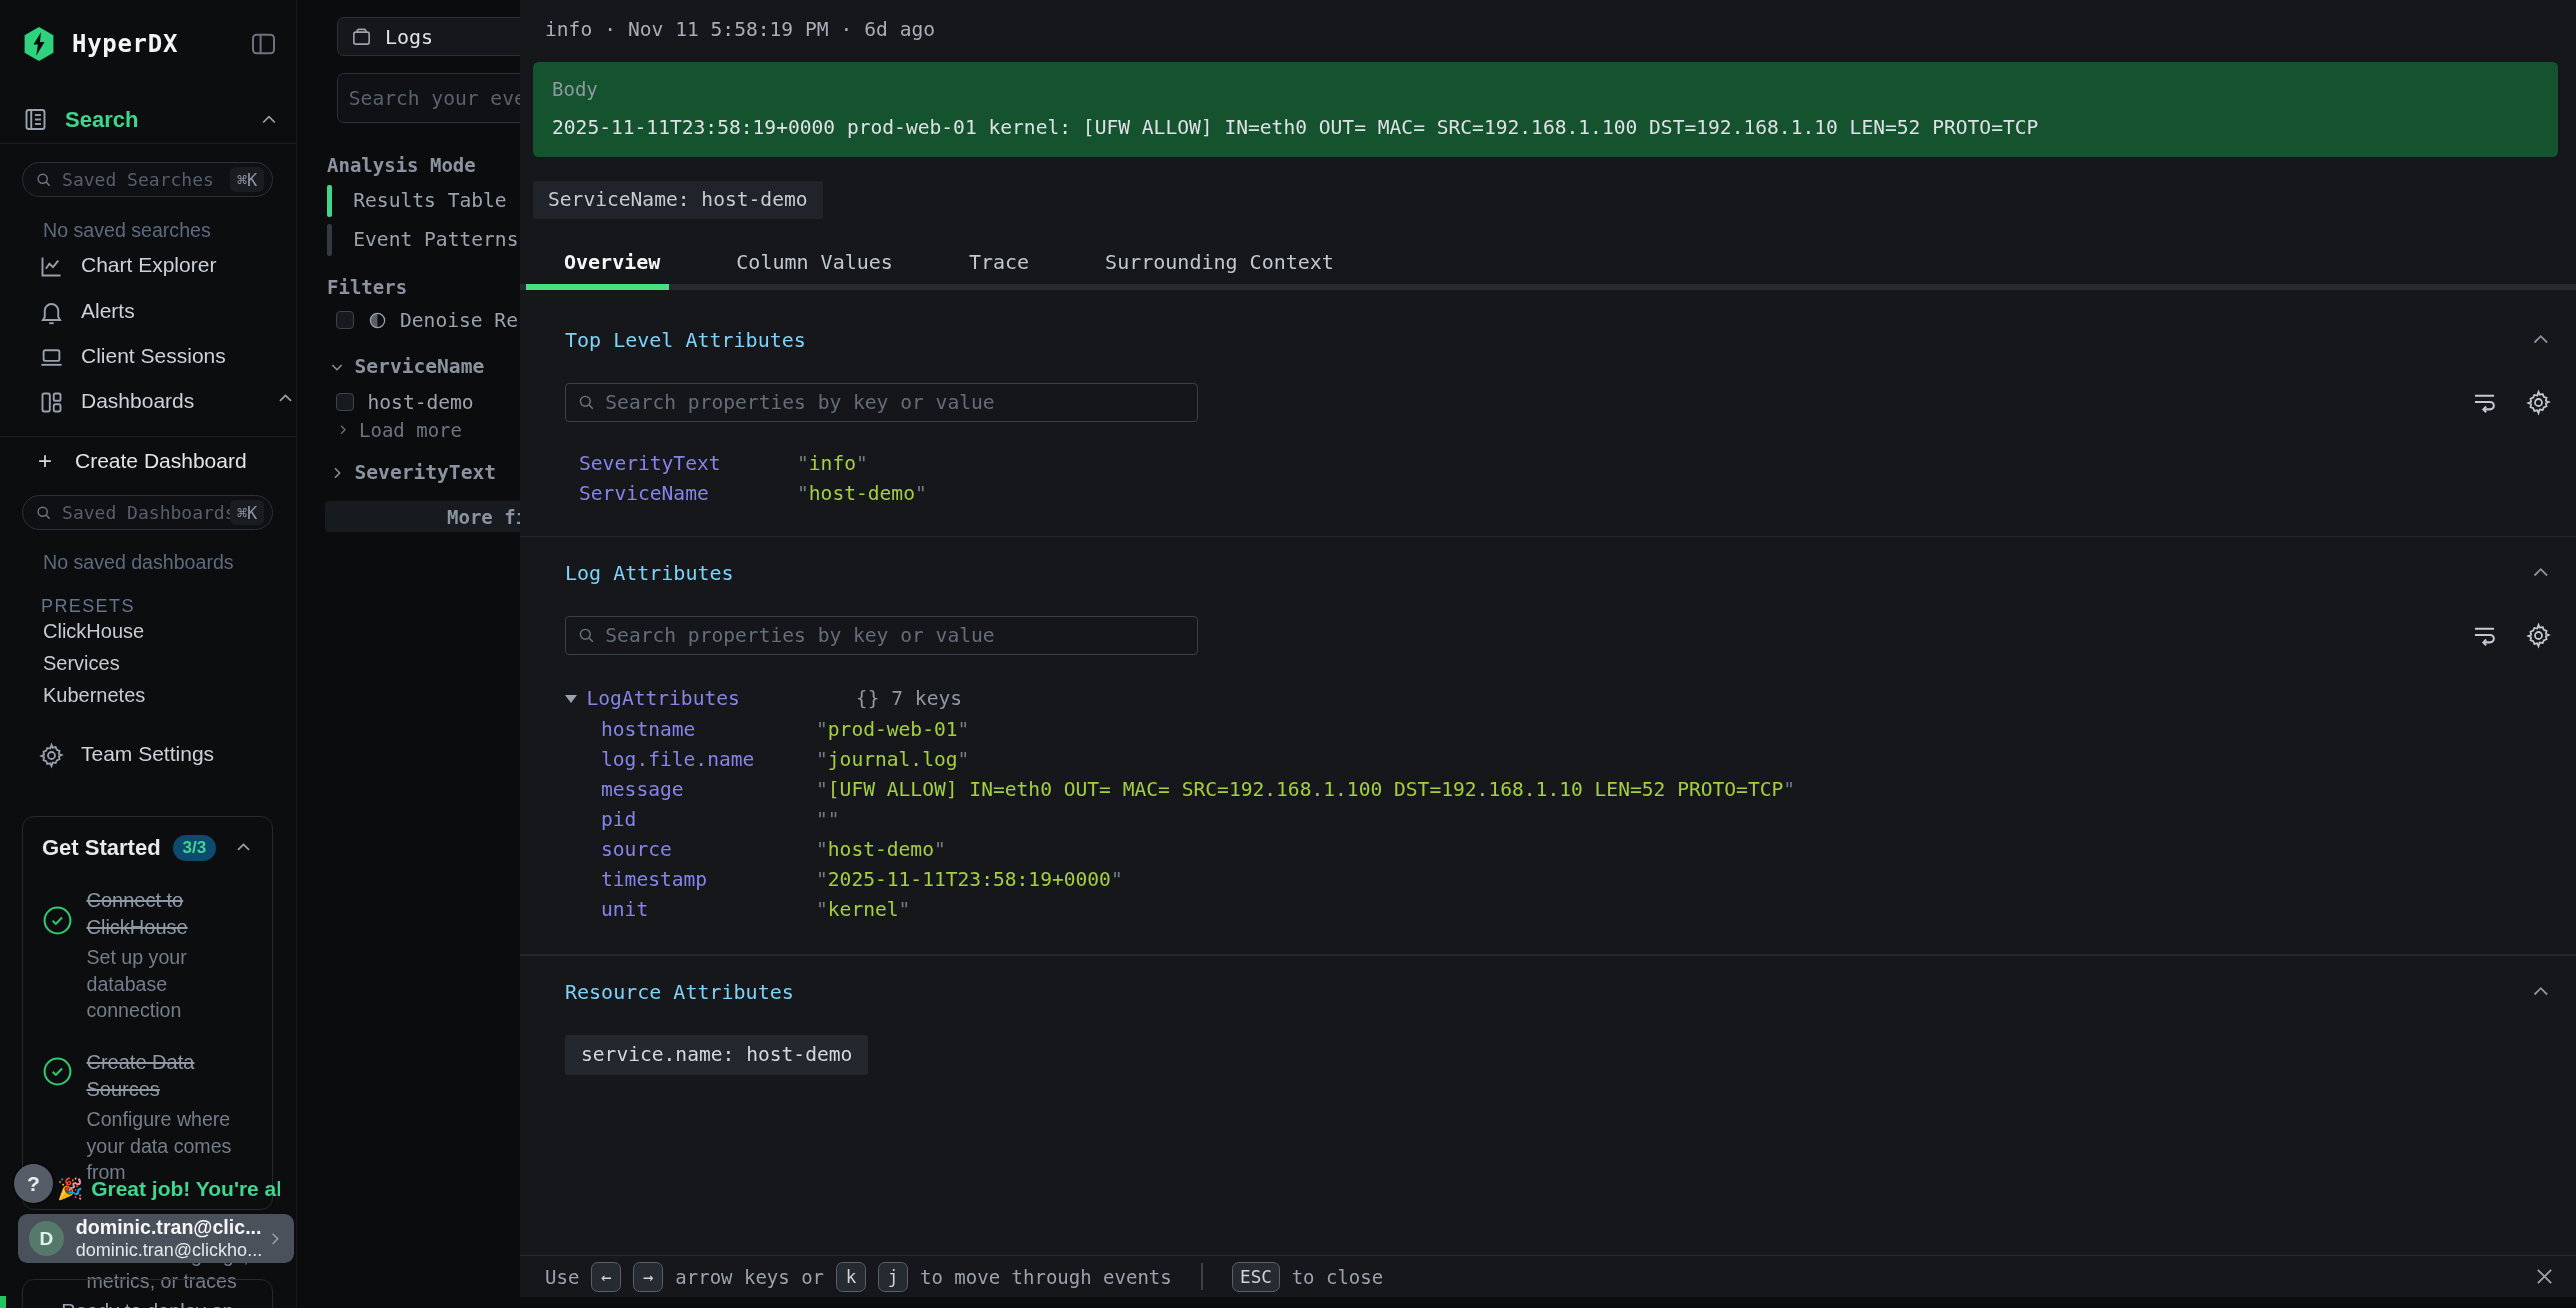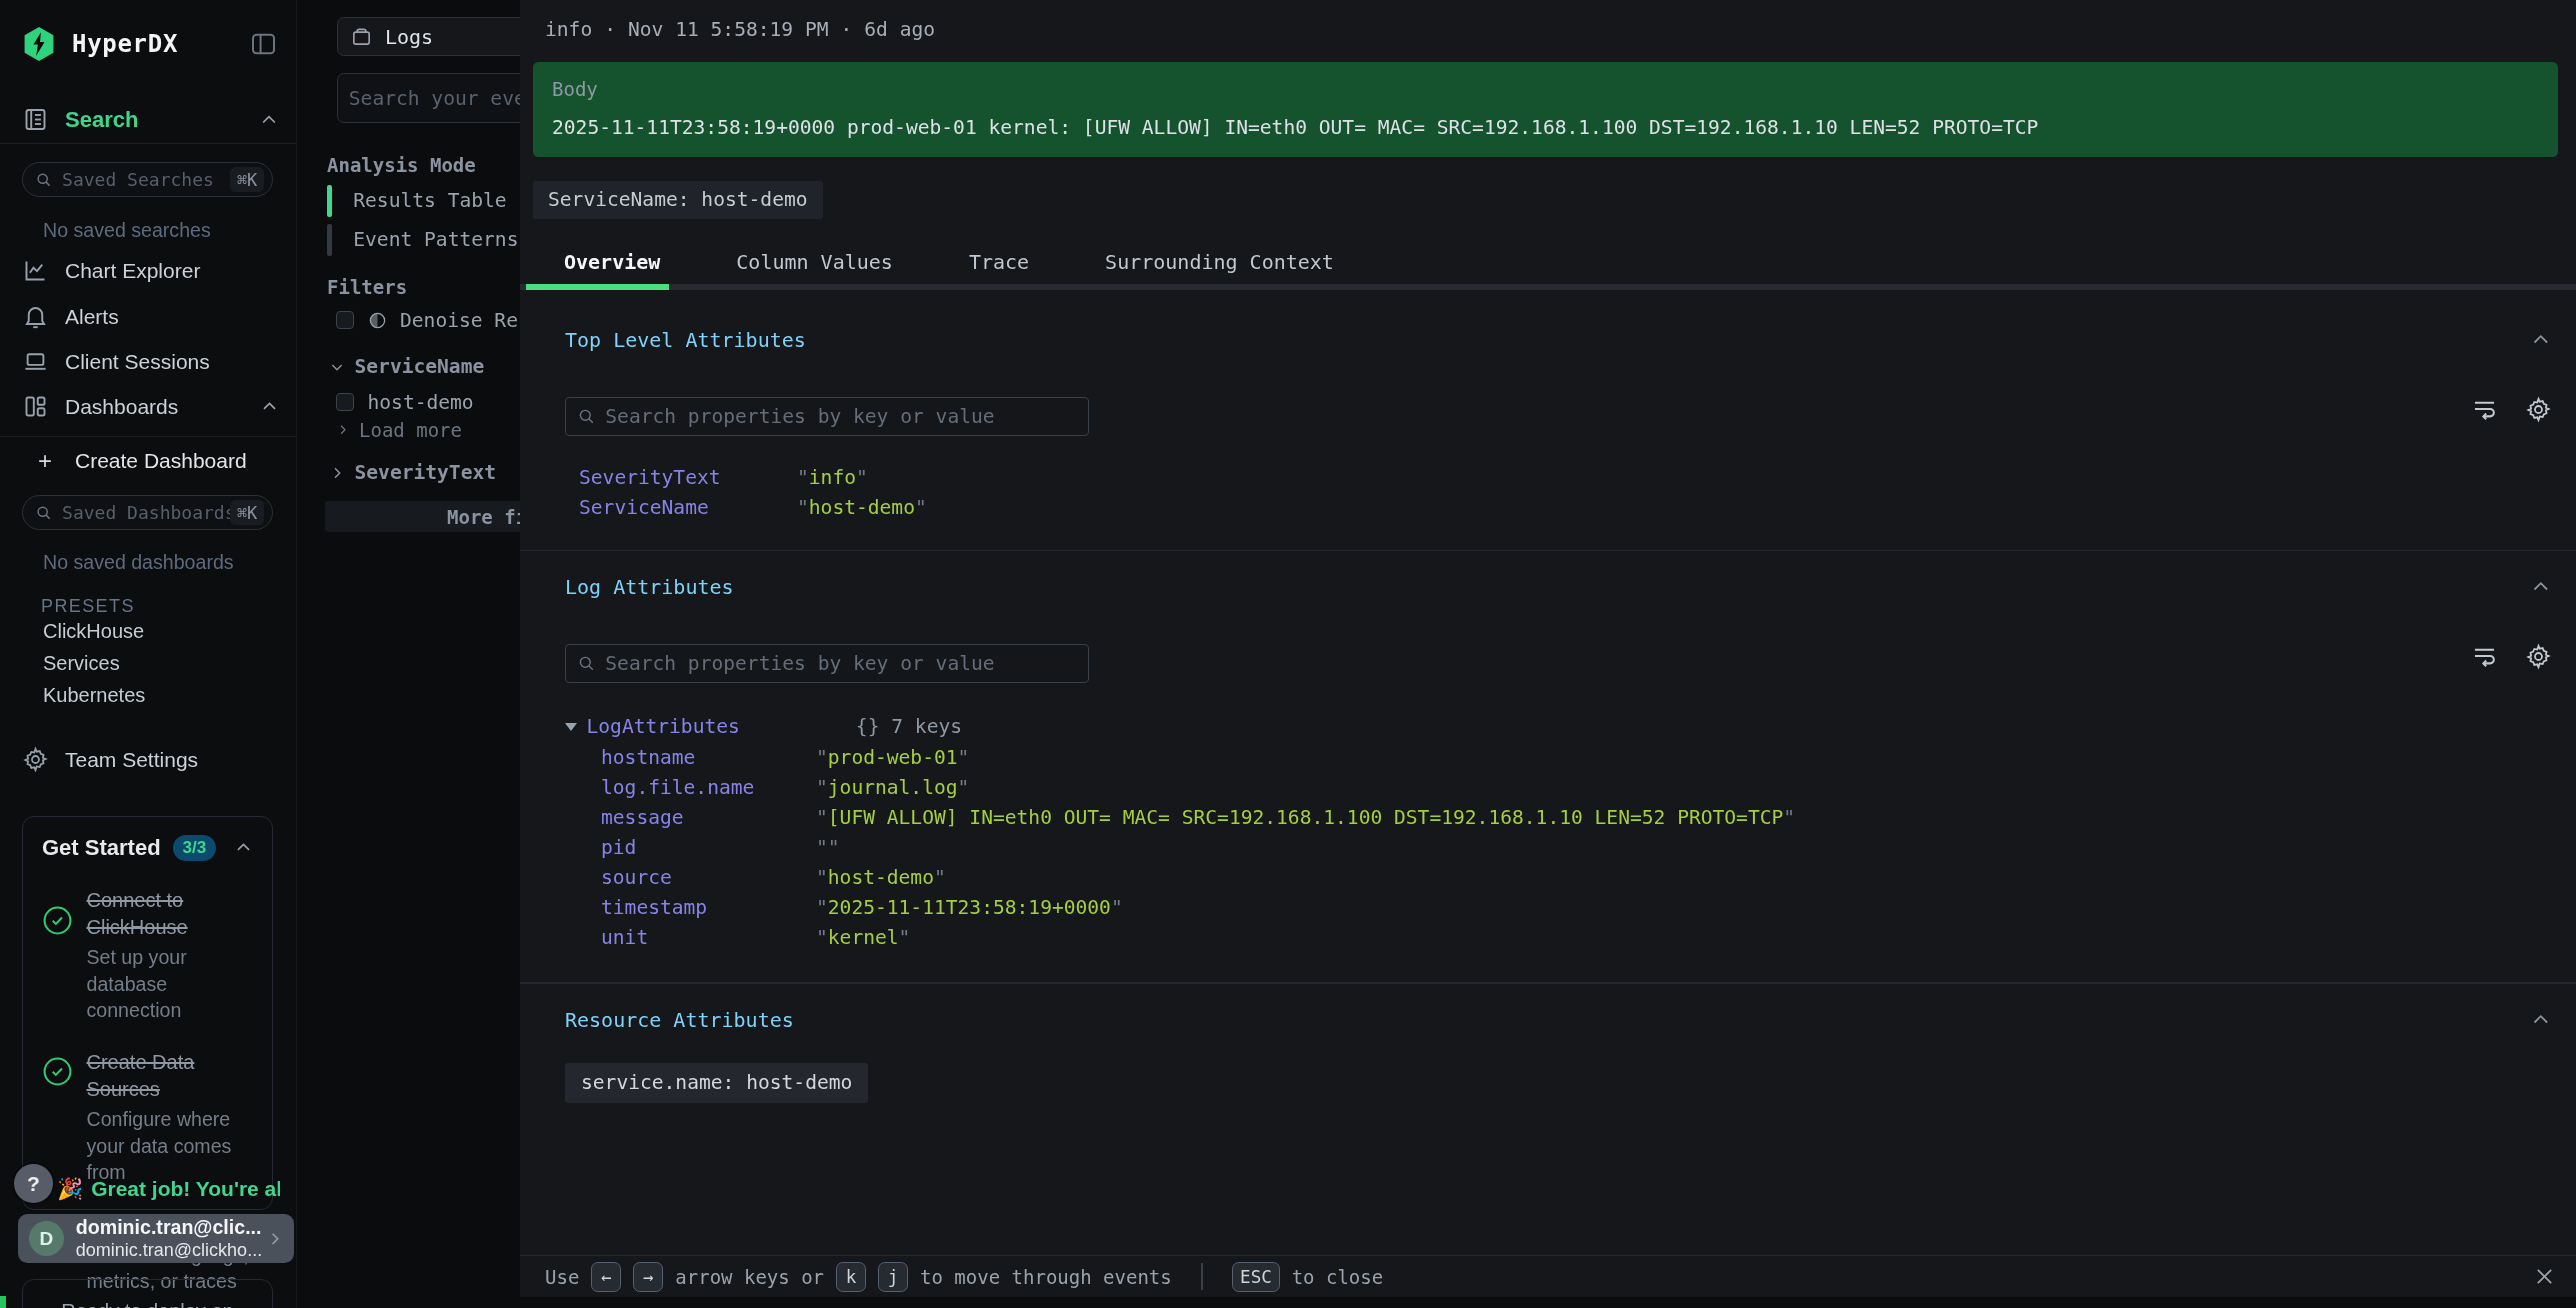--- a/index.html
+++ b/index.html
@@ -32,21 +32,21 @@
           background:#0e1013; display:flex; align-items:center; padding:0 8px 0 12px; }
   .pill svg { width:17.6px; height:17.6px; color:#6b7480; flex:0 0 auto; }
   .pill input { flex:1 1 auto; min-width:0; background:transparent; border:none; outline:none;
                 color:#aeb6c0; font-family:inherit; font-size:18px; margin-left:9.5px; }
   .pill input::placeholder { color:#575f6b; }
   .kbd-badge { flex:0 0 auto; background:#191c21; color:#8b93a0; border-radius:5.4px;
                padding:2.7px 6.8px; font-size:17px; }
 
   .muted-line { left:43px; font-size:19.6px; color:#5d6b7e; }
 
-  .side-item { left:22px; width:257px; height:35px; display:flex; align-items:center; gap:16px;
+  .side-item { left:38px; width:257px; height:35px; display:flex; gap:16px;
                color:#ccd2da; font-size:21px; cursor:pointer; }
   .nav-ic { width:27px; height:27px; color:#97a1ad; flex:0 0 auto; }
   .nav-ic svg { width:100%; height:100%; }
   .side-item .hdr-chev { width:19px; height:19px; }
 
   .create-dash { left:22px; top:443px; width:257px; height:35px; display:flex; align-items:center; cursor:pointer; }
   .plus-glyph { font-size:24px; color:#d3d8df; margin-left:16px; font-family:"Liberation Sans",sans-serif; }
   .create-dash-label { margin-left:23px; font-size:21px; color:#e2e6eb; }
 
   .presets-hdr { left:41px; top:585px; height:24px; display:flex; align-items:center; gap:10.8px;
@@ -139,22 +139,22 @@
   .tabs { display:flex; gap:76px; padding-left:44px; margin-top:31px; }
   .tab { font-size:20px; color:#c2c8d0; cursor:pointer; white-space:nowrap; }
   .tab.active { color:#f5f7f9; font-weight:bold; }
   .tab-track { margin-top:10.8px; height:5.4px; background:#272b31; position:relative; }
   .tab-active-bar { position:absolute; left:6px; top:0; width:143px; height:100%; background:#4ade80; }
 
   .section-hdr { margin-top:38px; padding:0 24px 0 45px; display:flex; align-items:center; }
   .section-title { font-size:20px; color:#7dd3fc; }
   .section-hdr .hdr-chev { margin-left:auto; width:21.6px; height:21.6px; color:#8b93a0; cursor:pointer; }
   .toolbar { margin-top:31px; padding:0 24px 0 45px; display:flex; align-items:center; }
-  .prop-search { width:524px; height:39px; border:1.4px solid #3a4047; border-radius:4px; background:#14161a;
-                 display:flex; align-items:center; padding:0 10.8px;margin-top:14px; }
+  .prop-search { width:633px; height:39px; border:1.4px solid #3a4047; border-radius:4px; background:#14161a;
+                 display:flex; align-items:center; padding:0 10.8px; }
   .prop-search svg { width:19px; height:19px; color:#6b7480; flex:0 0 auto; }
   .prop-search input { flex:1; background:transparent; border:none; outline:none; color:#aeb6c0;
                        font-family:inherit; font-size:19.6px; margin-left:9.5px; }
   .prop-search input::placeholder { color:#646d79; }
   .tool-icons { margin-left:auto; display:flex; gap:27px; color:#c3c9d1; }
   .tool-icons svg { width:27px; height:27px; cursor:pointer; }
 
   .attr-rows { margin-top:27px; }
   .attr-row { display:flex; align-items:center; height:30px; padding-left:59px; cursor:pointer; }
   .attr-key { width:218px; flex:0 0 auto; font-size:19.6px; color:#8684e8; white-space:nowrap; }

